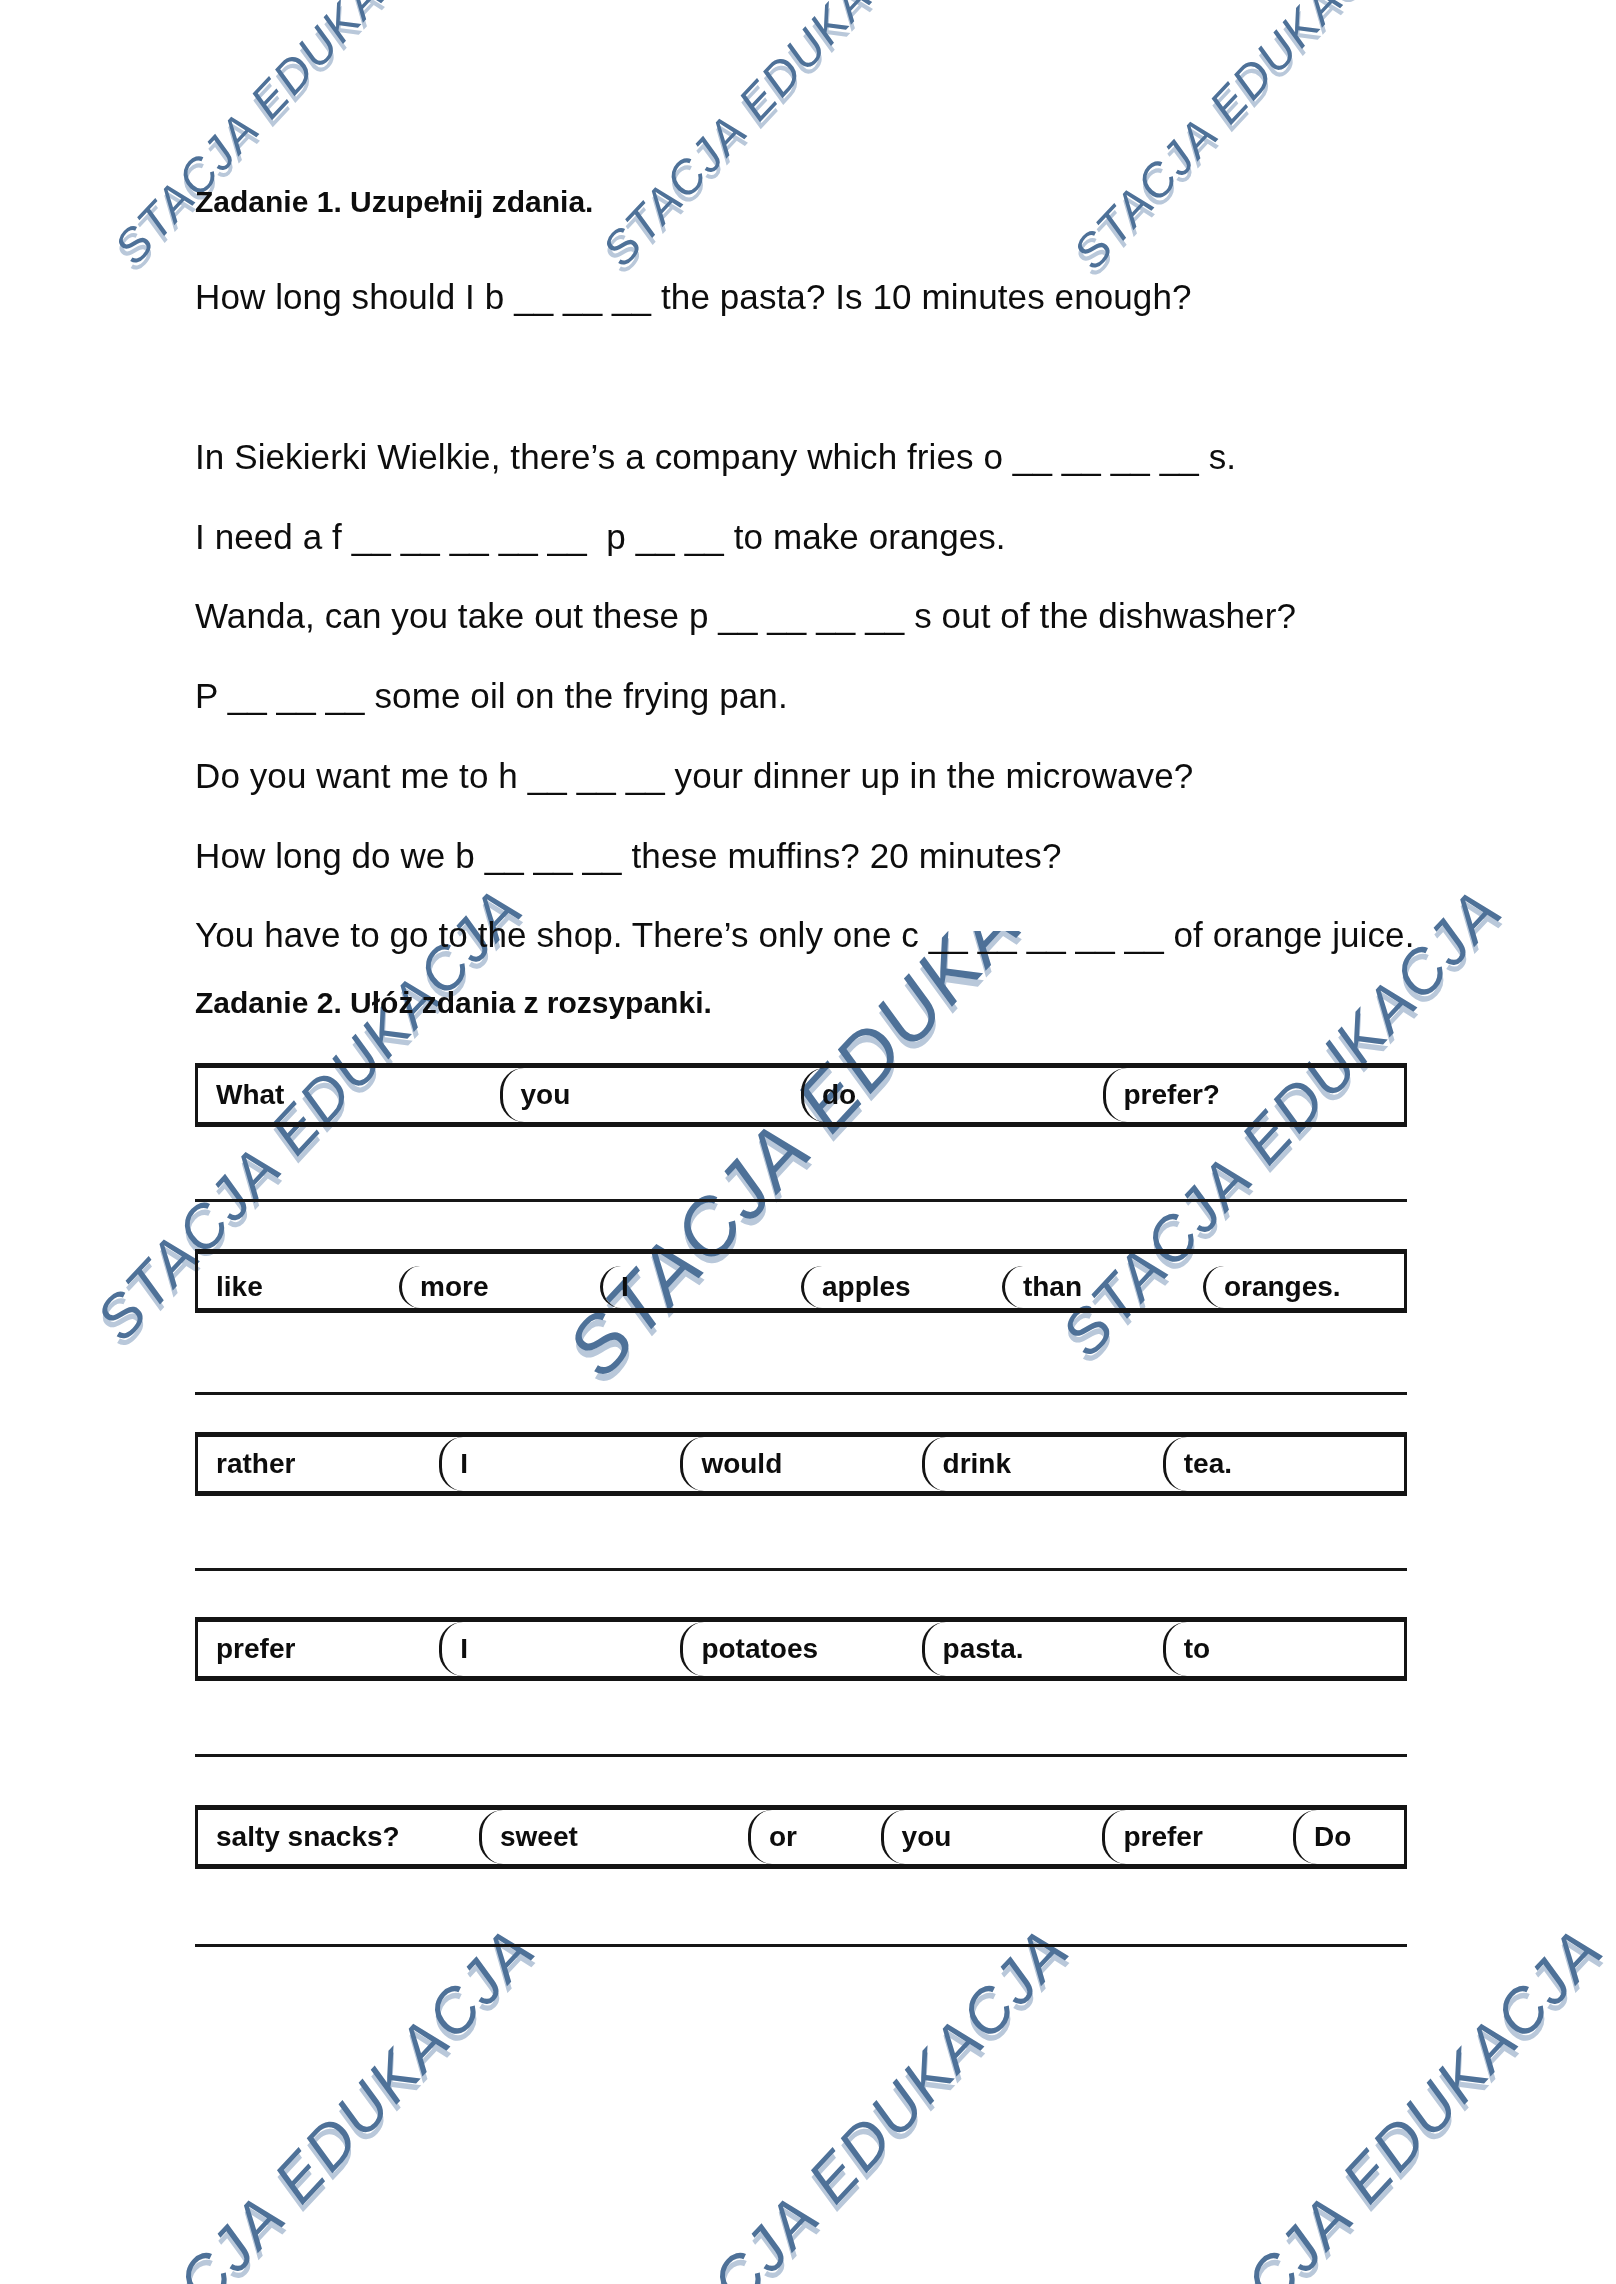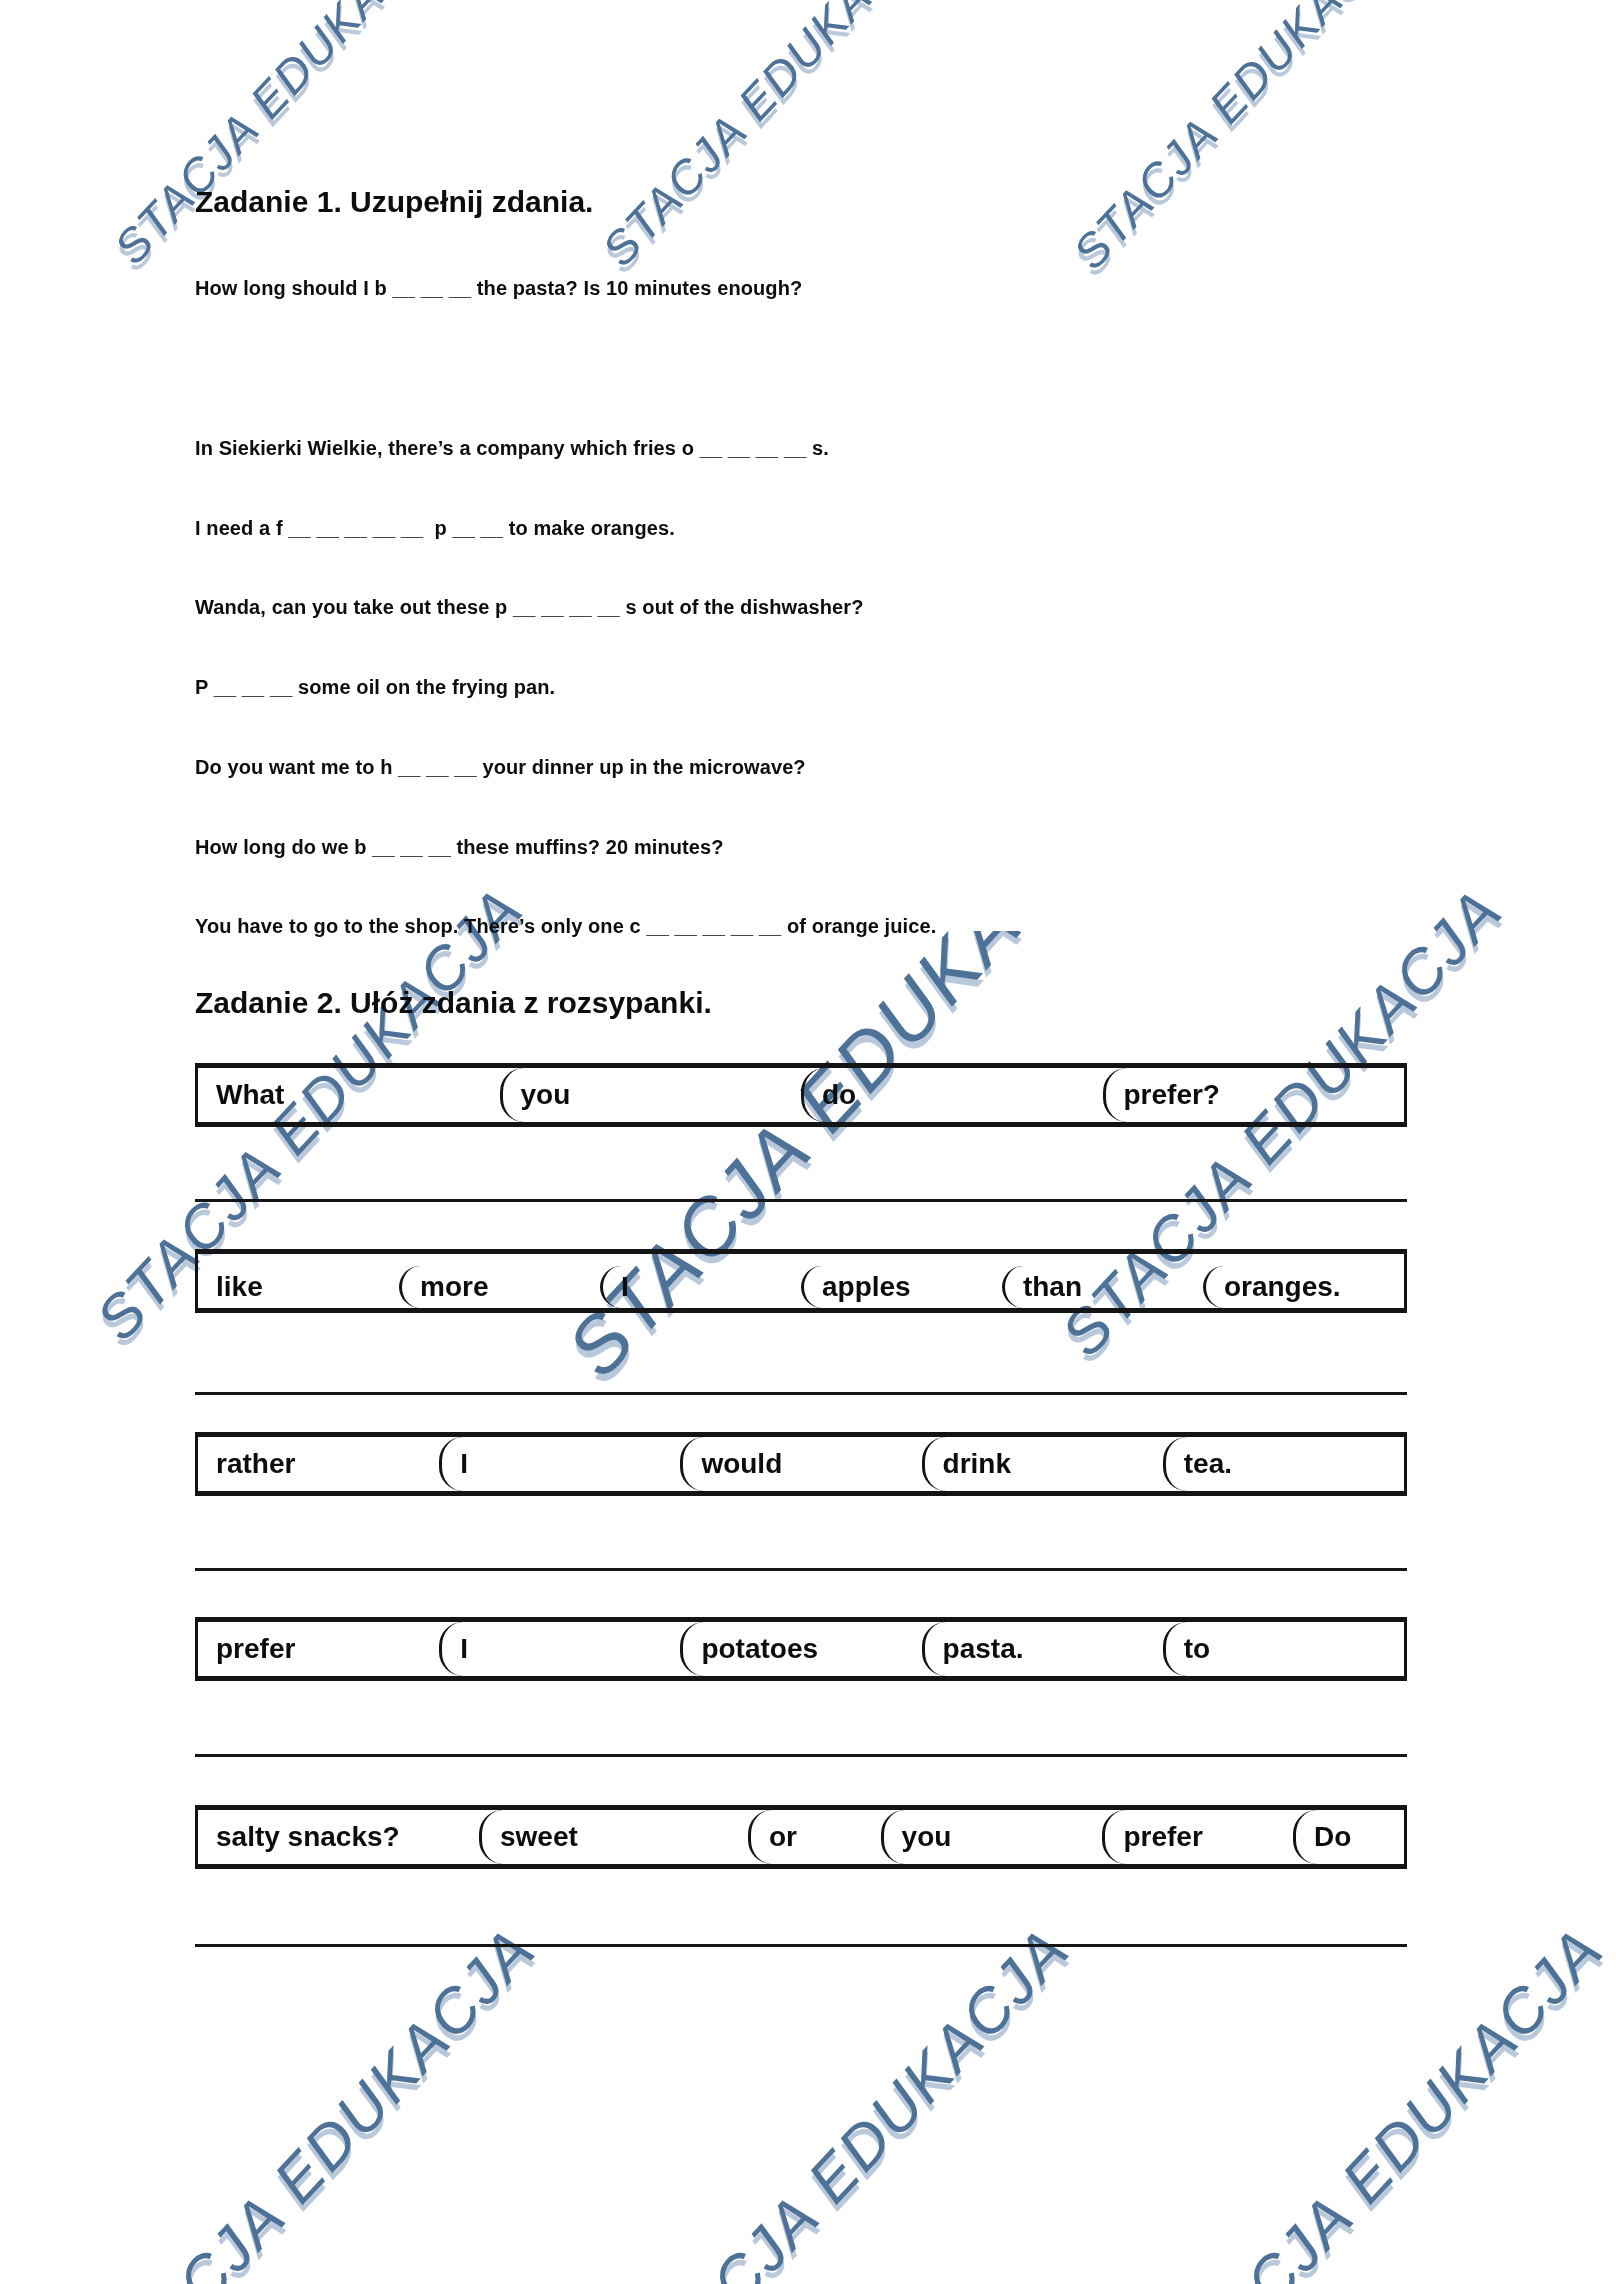--- a/index.html
+++ b/index.html
@@ -30,21 +30,21 @@
   .wm-clip{position:absolute;overflow:hidden;z-index:0;}
   
   .content-el{position:absolute;z-index:1;}
   .heading{
     left:195px;width:1237px;
     font-size:30px;font-weight:700;
     line-height:1.15;
   }
   .sentence{
     left:195px;width:1276px;
-    font-size:20px;font-weight:700;
+    font-size:35px;font-weight:400;
     line-height:1.2;
     white-space:pre-wrap;
     letter-spacing:0.1px;
   }
   .answer-line{
     left:195px;width:1212px;height:2.6px;
     background:#161616;
   }
   .wordrow{
     left:195px;width:1212px;height:64px;

